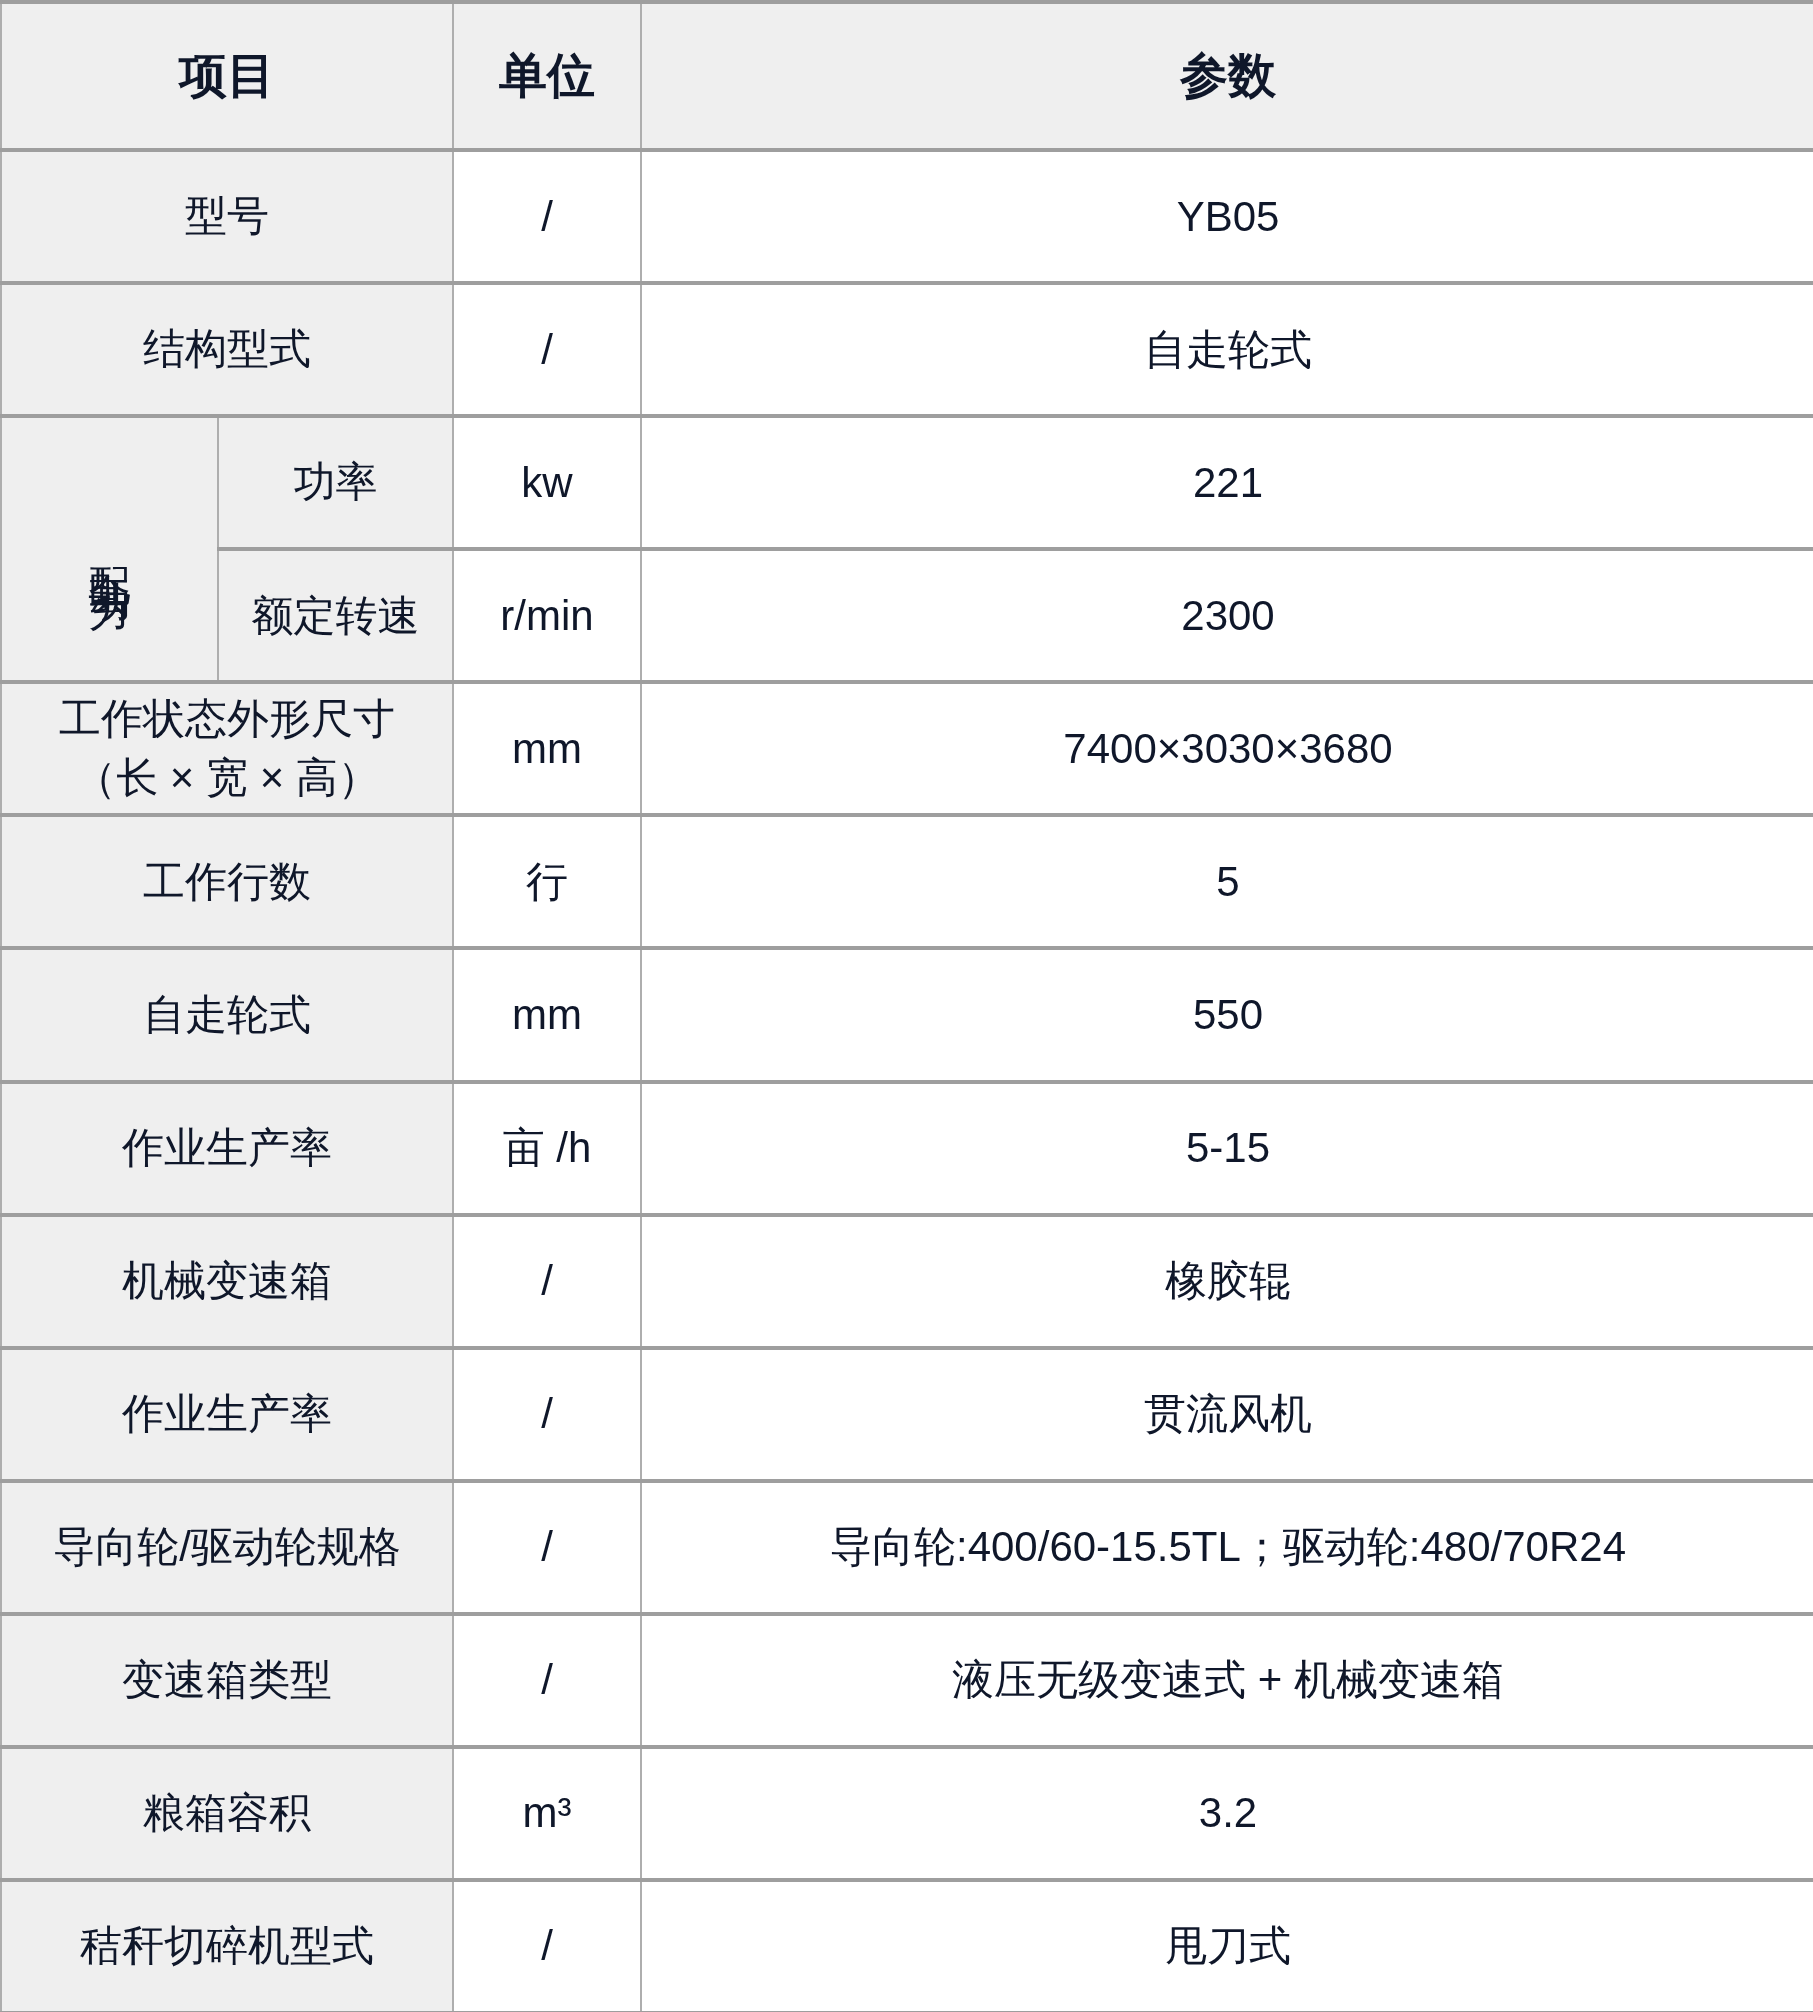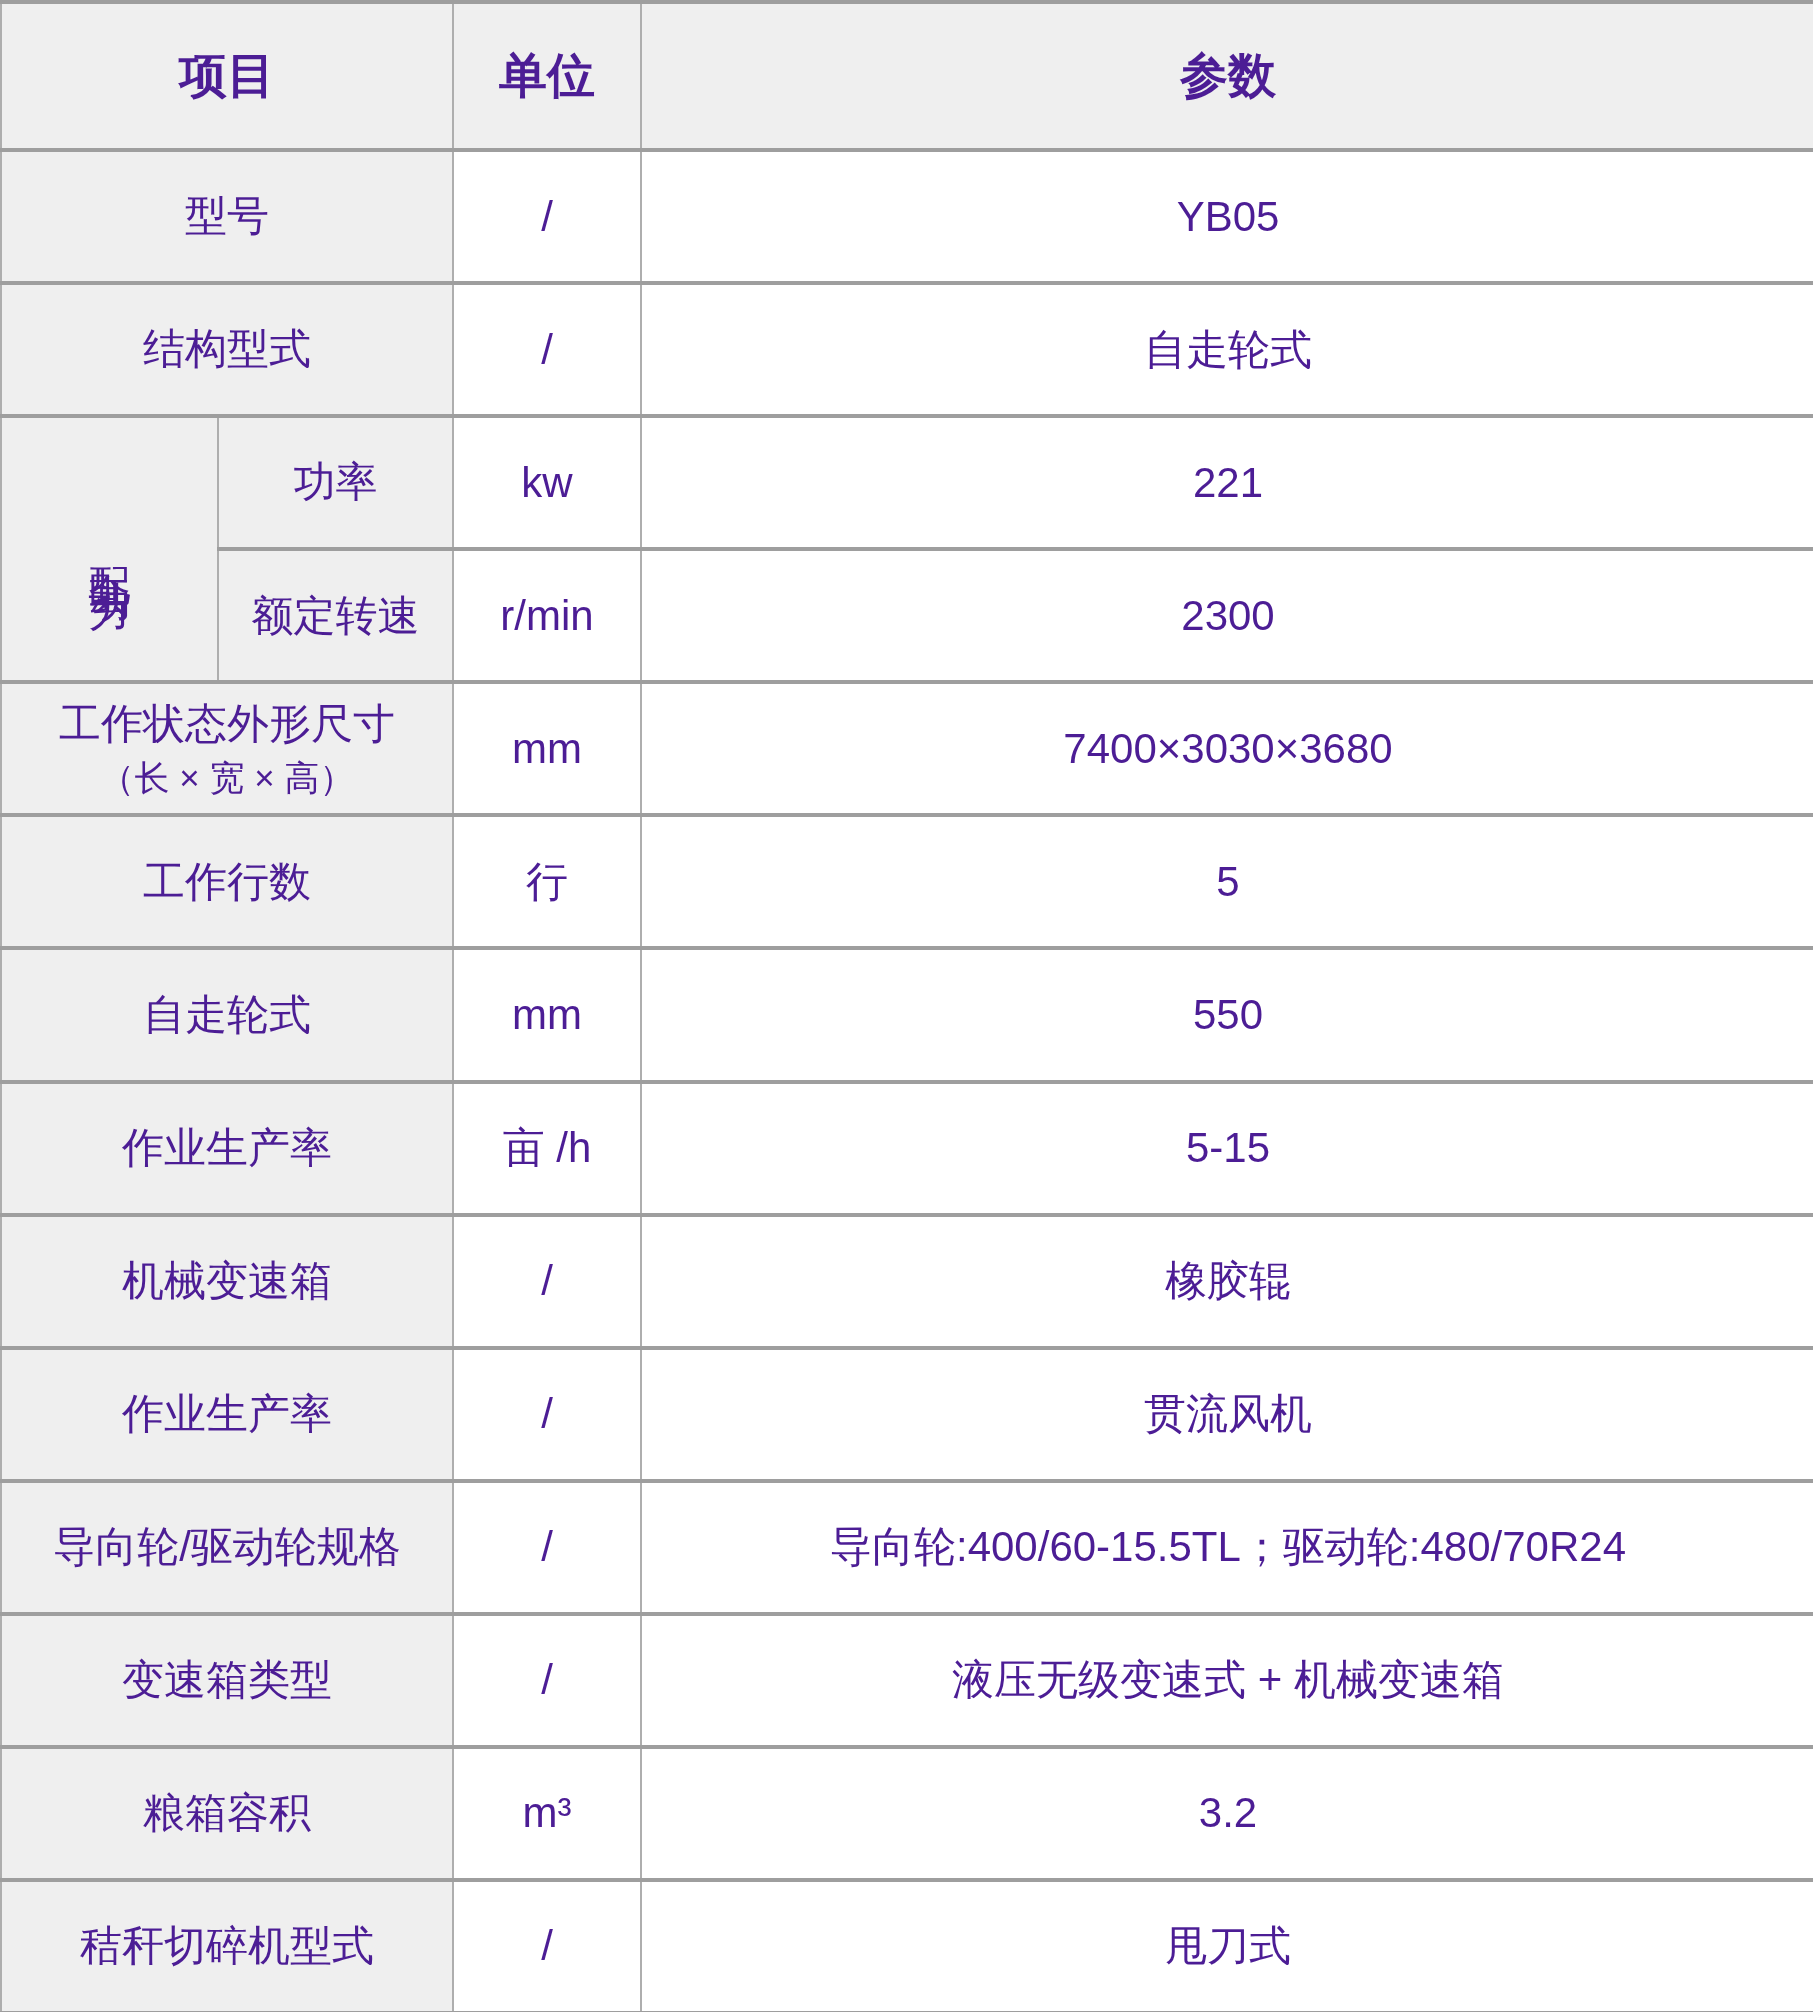--- a/index.html
+++ b/index.html
@@ -22,21 +22,21 @@
     table-layout: fixed;
   }
   th, td {
     border-left: 2.4px solid #aeaeae;
     border-right: 2.4px solid #aeaeae;
     border-top: 4px solid #9e9e9e;
     border-bottom: 4px solid #9e9e9e;
     text-align: center;
     vertical-align: middle;
     padding: 0;
-    color: #4c1d95;
+    color: #0f172a;
     overflow: hidden;
   }
   tr.header-row {
     height: 148px;
   }
   tr.data-row {
     height: 133px;
   }
   th {
     background: #efefef;
@@ -62,21 +62,21 @@
   td.group-cell {
     background: #efefef;
     font-size: 42px;
     font-weight: 500;
     writing-mode: vertical-rl;
     text-orientation: upright;
     letter-spacing: 8px;
     text-align: center;
   }
   .dim-line2 {
-    font-size: 35px;
+    font-size: 42px;
     margin-top: 6.4px;
   }
 </style>
 </head>
 <body>
 
 <div class="page">
   <table class="spec">
     <colgroup>
       <col style="width:217px">

